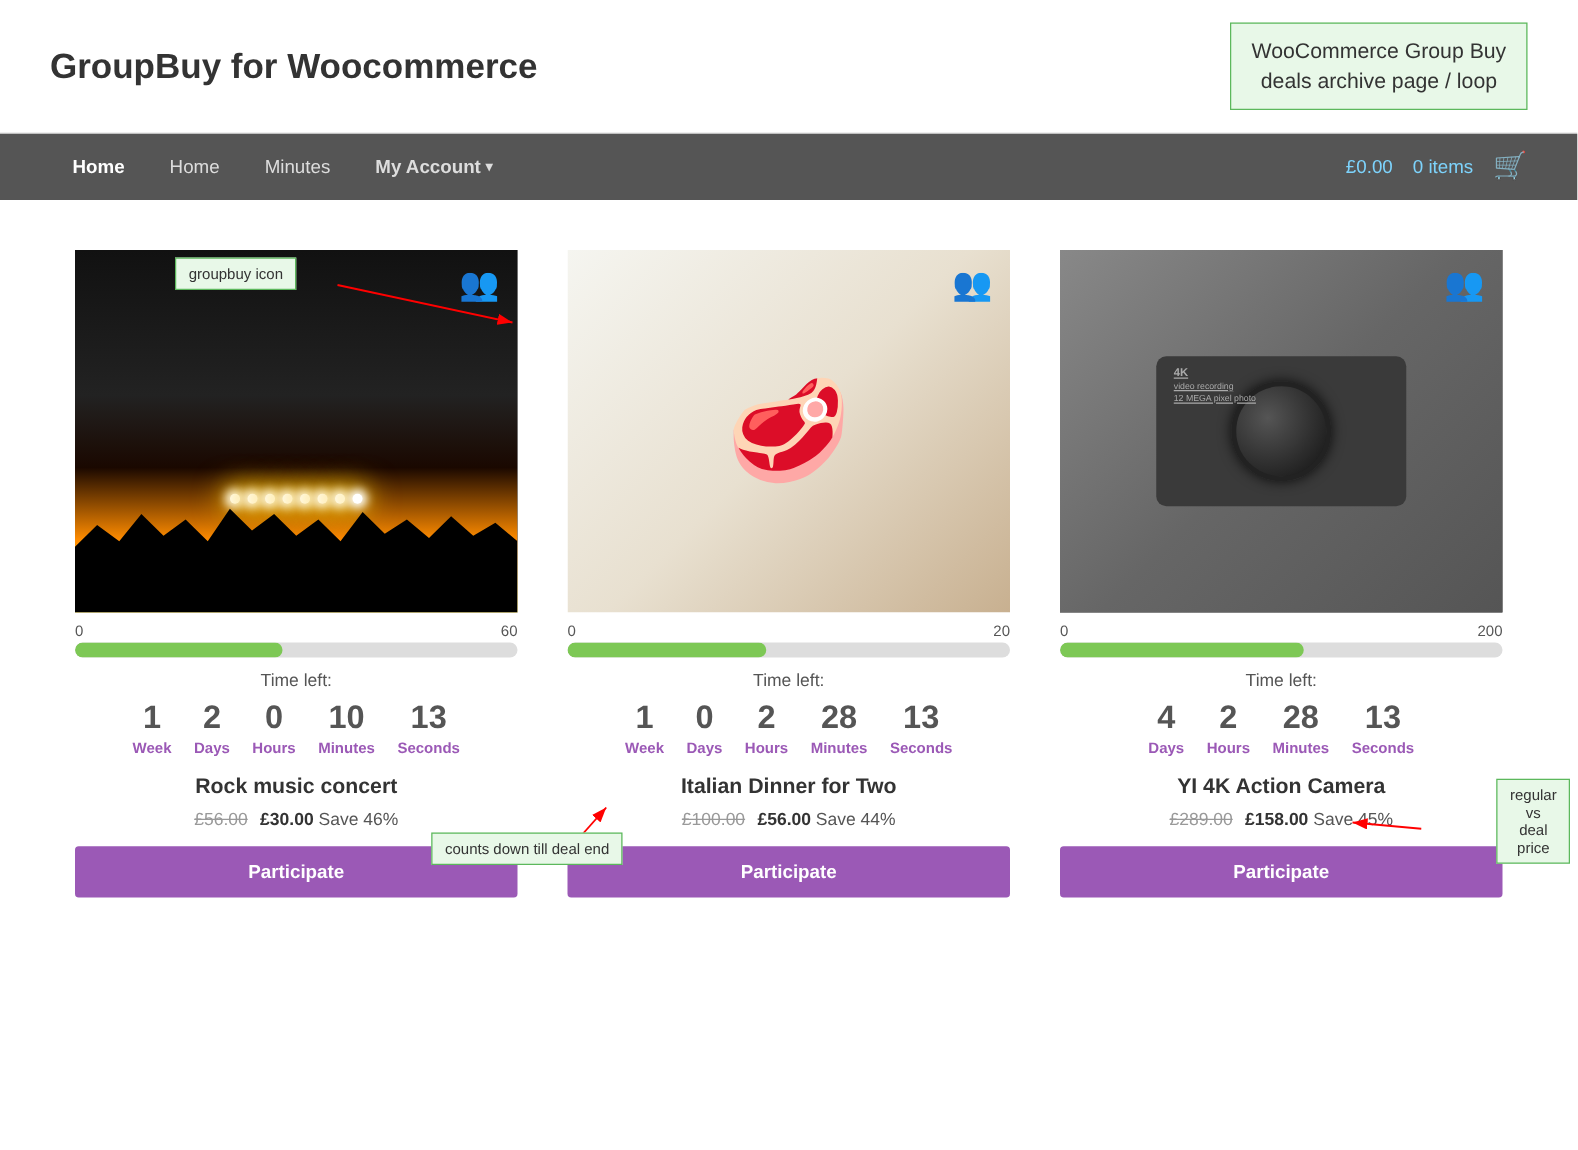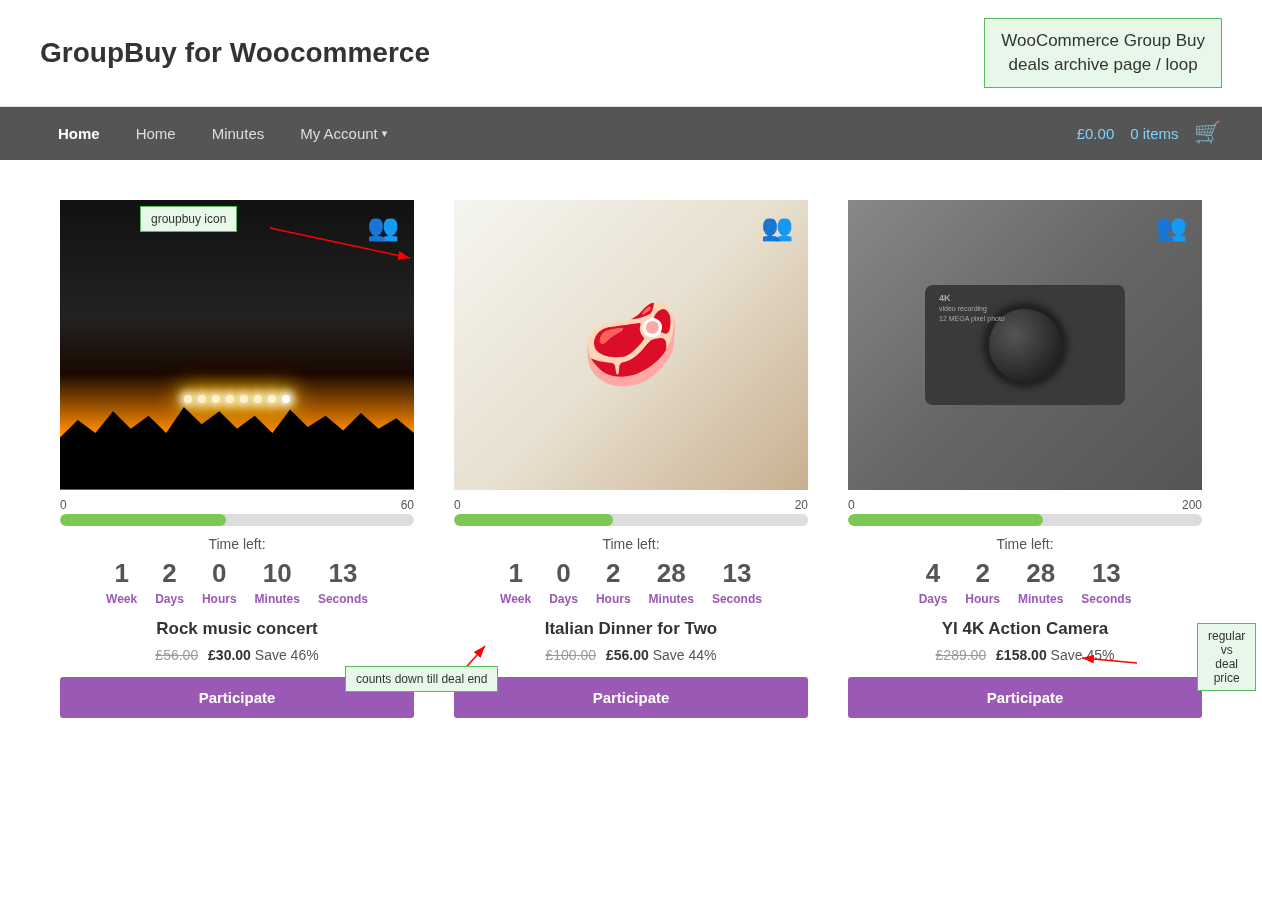--- a/index.html
+++ b/index.html
@@ -286,20 +286,21 @@
       border: 4px solid #222;
       box-shadow: 0 0 10px rgba(0,0,0,0.8);
     }
     .camera-text {
       position: absolute;
       top: 8px;
       left: 14px;
       font-size: 9px;
       color: #aaa;
       font-weight: bold;
+      text-decoration: underline;
     }
   </style>
 </head>
 <body>
 
 <header class="site-header">
   <div class="site-title">GroupBuy for Woocommerce</div>
   <div class="annotation-box">
     <span style="white-space:pre-line;">WooCommerce Group Buy
 deals archive page / loop</span>
@@ -310,21 +311,21 @@
   <div class="nav-left">
     <a class="nav-item" style="color:#fff;">
       <span>Home</span>
     </a>
     <a class="nav-item" style="color:#ddd; font-weight:normal;">
       <span>Home</span>
     </a>
     <a class="nav-item" style="color:#ddd; font-weight:normal;">
       <span>Minutes</span>
     </a>
-    <a class="nav-item" style="color:#ddd; font-weight:normal;">
+    <a class="nav-item" style="color:#ddd; font-weight:bold;">
       <span>My Account</span>
       <span style="font-size:11px;">▾</span>
     </a>
   </div>
   <div class="nav-right">
     <span>£0.00</span>
     <span>0 items</span>
     <span class="cart-icon">🛒</span>
   </div>
 </nav>

